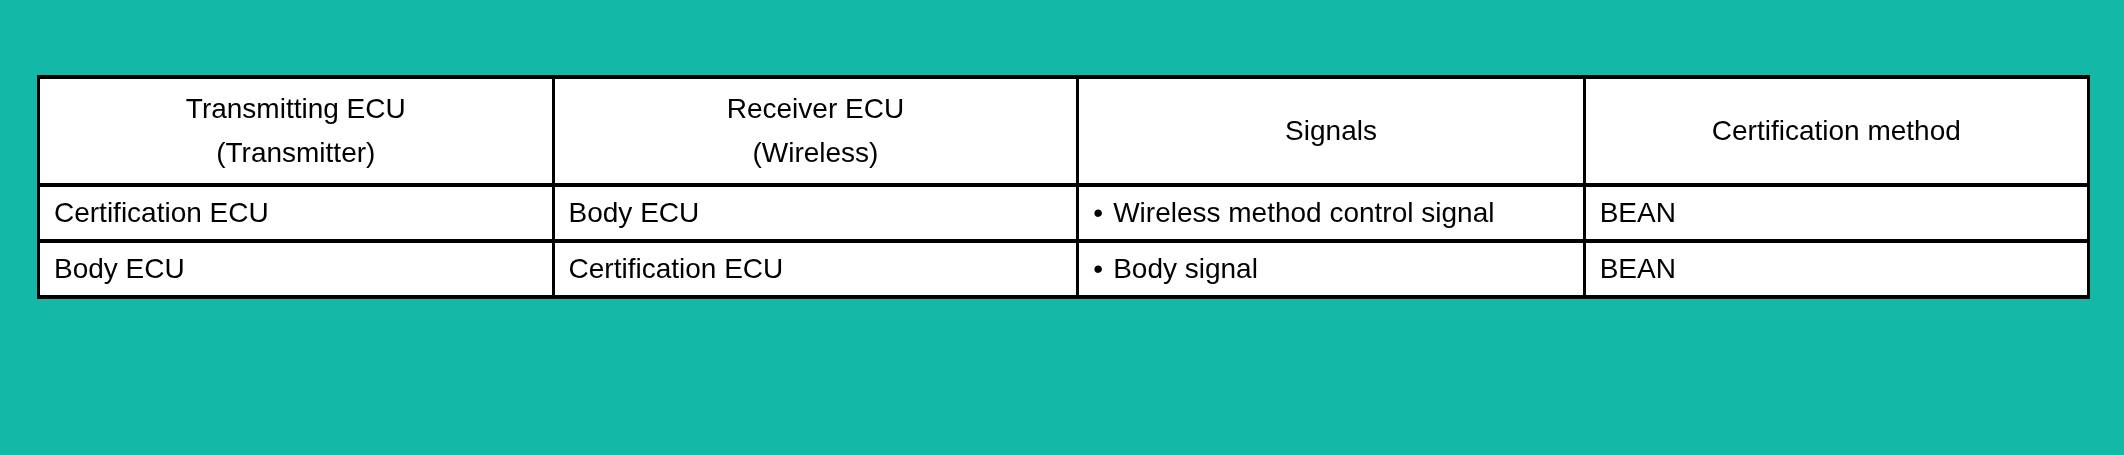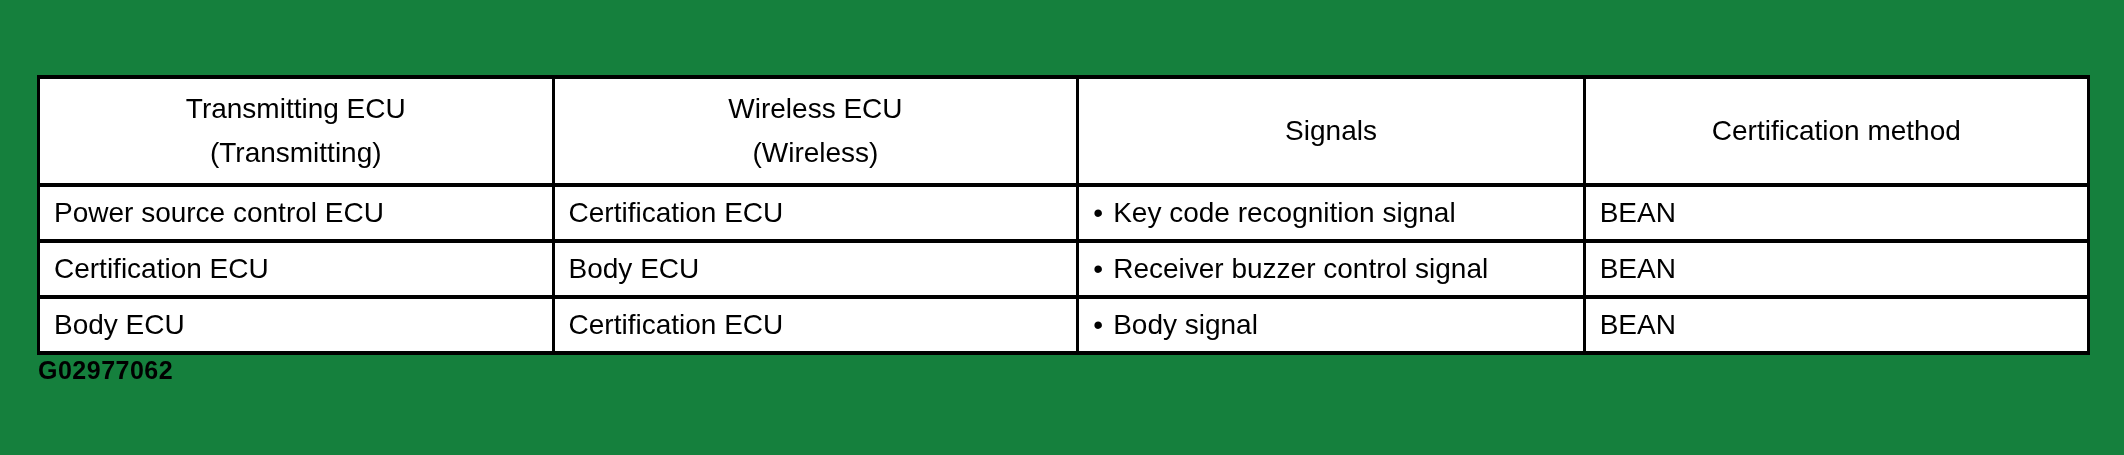--- a/index.html
+++ b/index.html
@@ -4,21 +4,21 @@
 <style>
   html, body {
     margin: 0;
     padding: 0;
     background: #ffffff;
   }
   .page {
     position: relative;
     width: 2124px;
     height: 455px;
-    background: #15803d;
+    background: #14b8a6;
     overflow: hidden;
     font-family: "Liberation Sans", sans-serif;
     color: #000000;
   }
   .ecu-table-wrap {
     position: absolute;
     left: 37px;
     top: 75px;
     width: 2053px;
   }
@@ -80,58 +80,49 @@
       <colgroup>
         <col style="width:25.1%">
         <col style="width:25.6%">
         <col style="width:24.7%">
         <col style="width:24.6%">
       </colgroup>
       <thead>
         <tr>
           <th>
             <div class="hdr-line">Transmitting ECU</div>
-            <div class="hdr-line">(Transmitting)</div>
+            <div class="hdr-line">(Transmitter)</div>
           </th>
           <th>
-            <div class="hdr-line">Wireless ECU</div>
+            <div class="hdr-line">Receiver ECU</div>
             <div class="hdr-line">(Wireless)</div>
           </th>
           <th>
             <div class="hdr-line">Signals</div>
           </th>
           <th>
             <div class="hdr-line">Certification method</div>
           </th>
         </tr>
       </thead>
       <tbody>
         <tr>
-          <td class="cell-transmitting">Power source control ECU</td>
-          <td class="cell-receiving">Certification ECU</td>
-          <td class="cell-signal">
-            <span class="bullet">•</span><span>Key code recognition signal</span>
-          </td>
-          <td class="cell-method">BEAN</td>
-        </tr>
-        <tr>
           <td class="cell-transmitting">Certification ECU</td>
           <td class="cell-receiving">Body ECU</td>
           <td class="cell-signal">
-            <span class="bullet">•</span><span>Receiver buzzer control signal</span>
+            <span class="bullet">•</span><span>Wireless method control signal</span>
           </td>
           <td class="cell-method">BEAN</td>
         </tr>
         <tr>
           <td class="cell-transmitting">Body ECU</td>
           <td class="cell-receiving">Certification ECU</td>
           <td class="cell-signal">
             <span class="bullet">•</span><span>Body signal</span>
           </td>
           <td class="cell-method">BEAN</td>
         </tr>
       </tbody>
     </table>
   </div>
 
-  <div class="figure-id">G02977062</div>
 
 </div>
 
 </body></html>

